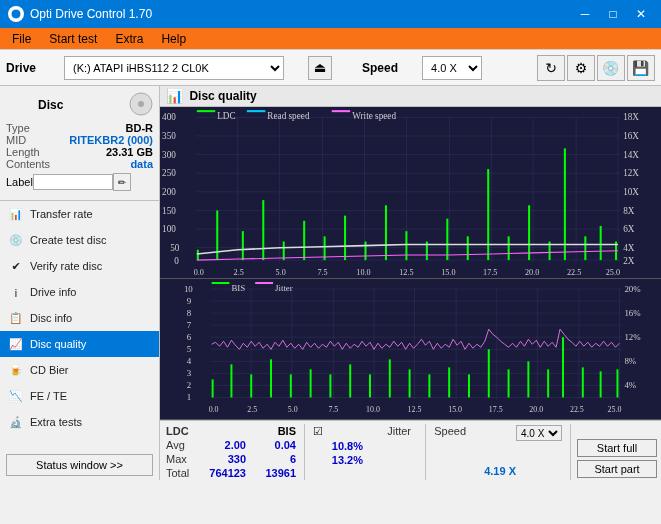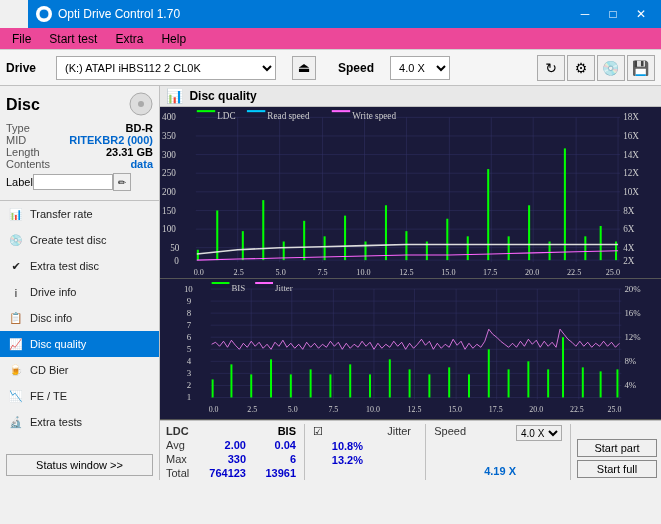--- a/index.html
+++ b/index.html
@@ -1,47 +1,47 @@
 <!DOCTYPE html>
 <html><head>
   <meta charset="utf-8">
   <style>
     * { box-sizing: border-box; margin: 0; padding: 0; }
     body { font-family: 'Segoe UI', Tahoma, Geneva, Verdana, sans-serif; font-size: 11px; background: #f0f0f0; width: 661px; height: 524px; overflow: hidden; }
 
     
-    .title-bar { background: #0078d7; color: white; display: flex; align-items: center; justify-content: space-between; padding: 4px 8px; height: 28px; margin-left: 28px; }
+    .title-bar { background: #0078d7; color: white; display: flex; align-items: center; justify-content: space-between; padding: 4px 8px; height: 28px; }
     .title-bar-left { display: flex; align-items: center; gap: 6px; }
     .title-bar-icon { width: 16px; height: 16px; background: #fff; border-radius: 50%; display: flex; align-items: center; justify-content: center; }
     .title-bar-title { font-size: 12px; }
     .title-bar-controls { display: flex; gap: 4px; }
     .title-btn { width: 24px; height: 18px; border: none; background: transparent; color: white; cursor: pointer; display: flex; align-items: center; justify-content: center; font-size: 12px; }
 
     
-    .menu-bar { background: #ec4899; display: flex; align-items: center; gap: 2px; padding: 2px 4px; height: 22px; border-bottom: 1px solid #d0d0d0; }
+    .menu-bar { background: #f97316; display: flex; align-items: center; gap: 2px; padding: 2px 4px; height: 22px; border-bottom: 1px solid #d0d0d0; }
     .menu-item { padding: 2px 8px; cursor: pointer; font-size: 12px; }
 
     
-    .drive-toolbar { background: #f5f5f5; display: flex; align-items: center; gap: 16px; padding: 4px 6px; border-bottom: 1px solid #c0c0c0; height: 36px; }
+    .drive-toolbar { background: #f5f5f5; display: flex; align-items: center; gap: 24px; padding: 4px 6px; border-bottom: 1px solid #c0c0c0; height: 36px; }
     .drive-label { font-size: 12px; font-weight: bold; margin-right: 4px; }
     .drive-select { font-size: 11px; padding: 2px 4px; border: 1px solid #aaa; background: white; width: 220px; height: 24px; }
     .eject-btn { width: 24px; height: 24px; border: 1px solid #aaa; background: #f0f0f0; cursor: pointer; display: flex; align-items: center; justify-content: center; }
     .speed-label { font-size: 12px; font-weight: bold; margin-left: 6px; }
     .speed-select { font-size: 11px; padding: 2px 4px; border: 1px solid #aaa; background: white; width: 60px; height: 24px; }
     .toolbar-icons { display: flex; gap: 2px; margin-left: auto; }
     .toolbar-icon-btn { width: 28px; height: 26px; border: 1px solid #aaa; background: #f0f0f0; cursor: pointer; display: flex; align-items: center; justify-content: center; font-size: 14px; }
 
     
     .main-layout { display: flex; height: calc(524px - 28px - 22px - 36px - 22px - 22px); }
 
     
     .sidebar { width: 160px; background: #f0f0f0; border-right: 1px solid #c0c0c0; display: flex; flex-direction: column; }
     .disc-panel { padding: 6px; border-bottom: 1px solid #c0c0c0; }
     .disc-header { display: flex; align-items: center; justify-content: space-between; margin-bottom: 4px; }
-    .disc-title { font-weight: bold; font-size: 16px; }
+    .disc-title { font-weight: bold; font-size: 12px; margin-left: 32px; }
     .disc-row { display: flex; justify-content: space-between; margin: 0 0; font-size: 11px; }
     .disc-key { color: #555; }
     .disc-value { color: #000; font-weight: bold; }
     .disc-value.blue { color: #0066cc; }
     .label-row { display: flex; align-items: center; gap: 0; margin: 3px 0; }
     .label-input { border: 1px solid #aaa; width: 80px; height: 16px; font-size: 10px; }
 
     .nav-items { flex: 1; }
     .nav-item { display: flex; align-items: center; gap: 6px; padding: 5px 8px; cursor: pointer; font-size: 11px; color: #222; }
     .nav-item.active { background: #0078d7; color: white; }
@@ -153,21 +153,21 @@
       <div class="nav-item">
         <span class="nav-icon">📊</span>
         <span>Transfer rate</span>
       </div>
       <div class="nav-item">
         <span class="nav-icon">💿</span>
         <span>Create test disc</span>
       </div>
       <div class="nav-item">
         <span class="nav-icon">✔</span>
-        <span>Extra test disc</span>
+        <span>Verify rate disc</span>
       </div>
       <div class="nav-item">
         <span class="nav-icon">ℹ</span>
         <span>Drive info</span>
       </div>
       <div class="nav-item">
         <span class="nav-icon">📋</span>
         <span>Disc info</span>
       </div>
       <div class="nav-item active">
@@ -428,19 +428,19 @@
           <span class="s-val" style="color:#0066cc;margin-top:40px;">4.19 X</span>
           <select style="font-size:10px;height:16px;border:1px solid #aaa;"><option>4.0 X</option></select>
         </div>
         <div class="stat-row">
           <span class="s-label">Contents</span>
           <span class="s-val black">23862 MB</span>
         </div>
       </div>
       <div class="divider-v"></div>
       <div class="btn-col">
+        <button class="start-btn">Start full</button>
         <button class="start-btn">Start part</button>
-        <button class="start-btn">Start full</button>
       </div>
     </div>
 
   </div>
 </div>
 
 </body></html>

